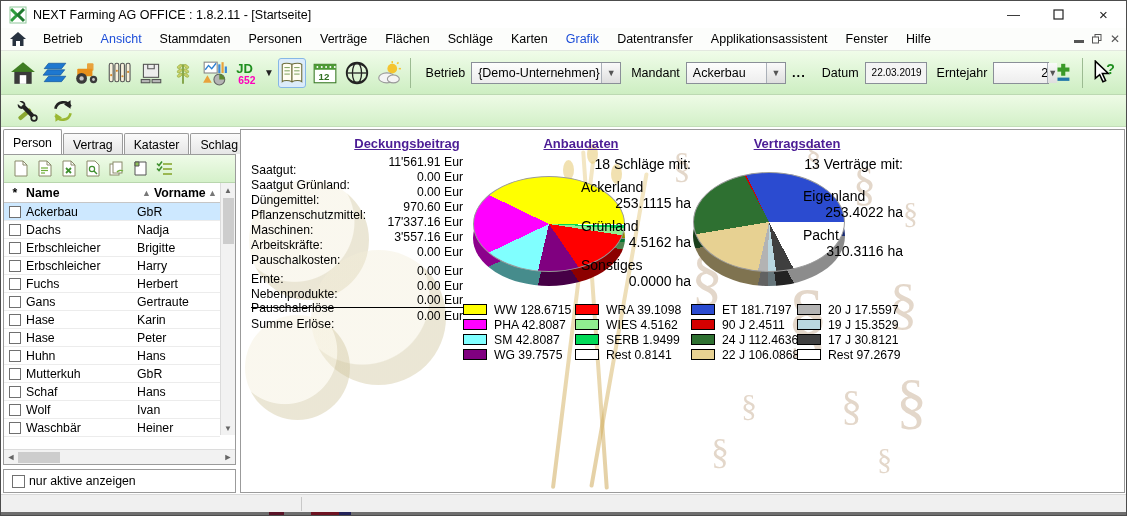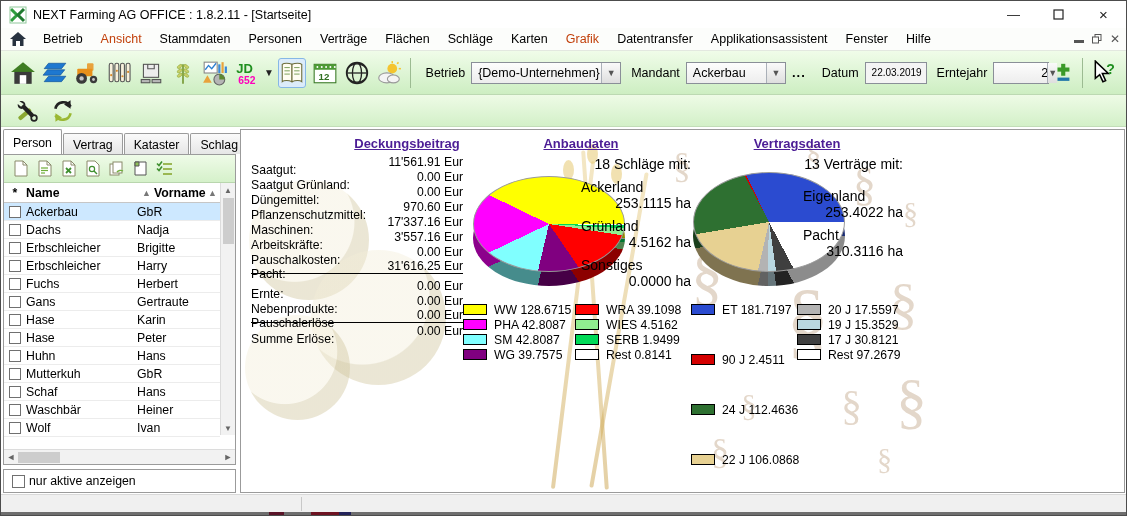--- a/index.html
+++ b/index.html
@@ -11,21 +11,21 @@
   .titlebar { position:absolute; left:0; top:0; width:100%; height:27px; background:#fff; display:flex; align-items:center; }
   .titlebar .appicon { width:18px; height:18px; margin:0 6px 0 8px; }
   .titlebar .title { font-size:12.5px; }
   .titlebar .spacer { flex:1; }
   .winbtn { width:45px; height:27px; display:flex; align-items:center; justify-content:center; font-size:13px; color:#222; }
 
   
   .menubar { position:absolute; left:0; top:27px; width:100%; height:23px; background:#fcfdfb; display:flex; align-items:center; border-bottom:1px solid #e3e8e0; }
   .menu-home { width:16px; height:14px; margin:0 8px 0 9px; }
   .menuitem { padding:3px 9px; font-size:12.5px; }
-  .menuitem.disabled { color:#c2410c; }
+  .menuitem.disabled { color:#1d4ed8; }
   .mdi-controls { margin-left:auto; display:flex; align-items:center; margin-right:4px; }
   .mdibtn { width:14px; height:14px; margin-left:4px; display:flex; align-items:center; justify-content:center; color:#555; font-size:10px; }
 
   
   .toolbar1 { position:absolute; left:0; top:50px; width:100%; height:44px; background:linear-gradient(#f0fce9,#cdeec2); border-bottom:1px solid #bcd9b2; display:flex; align-items:center; padding:0 6px; }
   .toolbar2 { position:absolute; left:0; top:94px; width:100%; height:32px; background:linear-gradient(#eefbe6,#d3f0c8); border-bottom:1px solid #c2ddb8; display:flex; align-items:center; padding:0 8px; }
   .tbicon { width:30px; height:30px; display:flex; align-items:center; justify-content:center; margin:0 3px; }
   .tbicon svg { width:26px; height:26px; }
   .tbicon.small svg { width:22px; height:22px; }
   .tbicon.selected { border:1px solid #86b7e6; background:#dcecfa; border-radius:3px; }
@@ -485,27 +485,27 @@
                   <span class="tname">Mutterkuh</span>
                   <span class="tvor">GbR</span>
                 </div>
               <div class="trow">
                   <span class="cb"></span>
                   <span class="tname">Schaf</span>
                   <span class="tvor">Hans</span>
                 </div>
               <div class="trow">
                   <span class="cb"></span>
+                  <span class="tname">Wolf</span>
+                  <span class="tvor">Ivan</span>
+                </div>
+              <div class="trow">
+                  <span class="cb"></span>
                   <span class="tname">Waschbär</span>
                   <span class="tvor">Heiner</span>
-                </div>
-              <div class="trow">
-                  <span class="cb"></span>
-                  <span class="tname">Wolf</span>
-                  <span class="tvor">Ivan</span>
                 </div>
             </div>
           </div>
           <div class="vscroll">
             <span class="arr">▲</span>
             <span class="thumb"></span>
             <span class="trackfill"></span>
             <span class="arr">▼</span>
           </div>
         </div>
@@ -576,24 +576,20 @@
           <span class="v">17'337.16 Eur</span>
         </div>
       <div class="dbrow">
           <span class="l">Arbeitskräfte:</span>
           <span class="v">3'557.16 Eur</span>
         </div>
       <div class="dbrow">
           <span class="l">Pauschalkosten:</span>
           <span class="v">0.00 Eur</span>
         </div>
-      <div class="dbrow sumline">
-          <span class="l">Pacht:</span>
-          <span class="v">31'616.25 Eur</span>
-        </div>
       <div class="dbrow gaptop">
           <span class="l">Ernte:</span>
           <span class="v">0.00 Eur</span>
         </div>
       <div class="dbrow">
           <span class="l">Nebenprodukte:</span>
           <span class="v">0.00 Eur</span>
         </div>
       <div class="dbrow sumline">
           <span class="l">Pauschalerlöse</span>
@@ -664,21 +660,21 @@
       <div class="il" style="margin-top:16px;">Eigenland</div>
       <div class="iv">253.4022 ha</div>
       <div class="il">Pacht</div>
       <div class="iv">310.3116 ha</div>
     </div>
     <div class="pie" style="left:452px; top:42px; width:152px; height:114px;">
       <div class="base" style="height: 100px; top: 14px; background: conic-gradient(from 90deg, rgb(255, 255, 255) 0deg, rgb(255, 255, 255) 62.12deg, rgb(63, 63, 63) 62.12deg, rgb(63, 63, 63) 81.79deg, rgb(185, 215, 224) 81.79deg, rgb(185, 215, 224) 91.6deg, rgb(179, 179, 179) 91.6deg, rgb(179, 179, 179) 102.81deg, rgb(231, 209, 146) 102.81deg, rgb(231, 209, 146) 170.56deg, rgb(46, 112, 49) 170.56deg, rgb(46, 112, 49) 242.38deg, rgb(212, 0, 0) 242.38deg, rgb(212, 0, 0) 243.95deg, rgb(43, 75, 208) 243.95deg, rgb(43, 75, 208) 360deg);"></div>
       <div class="disc" style="height: 100px; border: 1px solid rgb(154, 154, 154); background: conic-gradient(from 90deg, rgb(255, 255, 255) 0deg, rgb(255, 255, 255) 62.12deg, rgb(63, 63, 63) 62.12deg, rgb(63, 63, 63) 81.79deg, rgb(185, 215, 224) 81.79deg, rgb(185, 215, 224) 91.6deg, rgb(179, 179, 179) 91.6deg, rgb(179, 179, 179) 102.81deg, rgb(231, 209, 146) 102.81deg, rgb(231, 209, 146) 170.56deg, rgb(46, 112, 49) 170.56deg, rgb(46, 112, 49) 242.38deg, rgb(212, 0, 0) 242.38deg, rgb(212, 0, 0) 243.95deg, rgb(43, 75, 208) 243.95deg, rgb(43, 75, 208) 360deg);"></div>
     </div>
     <div class="legend" style="left:450px; top:172px;">
-      <div class="legcol" style="width:106px;gap:35px;">
+      <div class="legcol" style="width:106px;">
         <div class="legitem">
             <span class="sw" style="background: rgb(43, 75, 208);"></span>
             <span>ET 181.7197</span>
           </div>
         <div class="legitem">
             <span class="sw" style="background: rgb(212, 0, 0);"></span>
             <span>90 J 2.4511</span>
           </div>
         <div class="legitem">
             <span class="sw" style="background: rgb(46, 112, 49);"></span>

